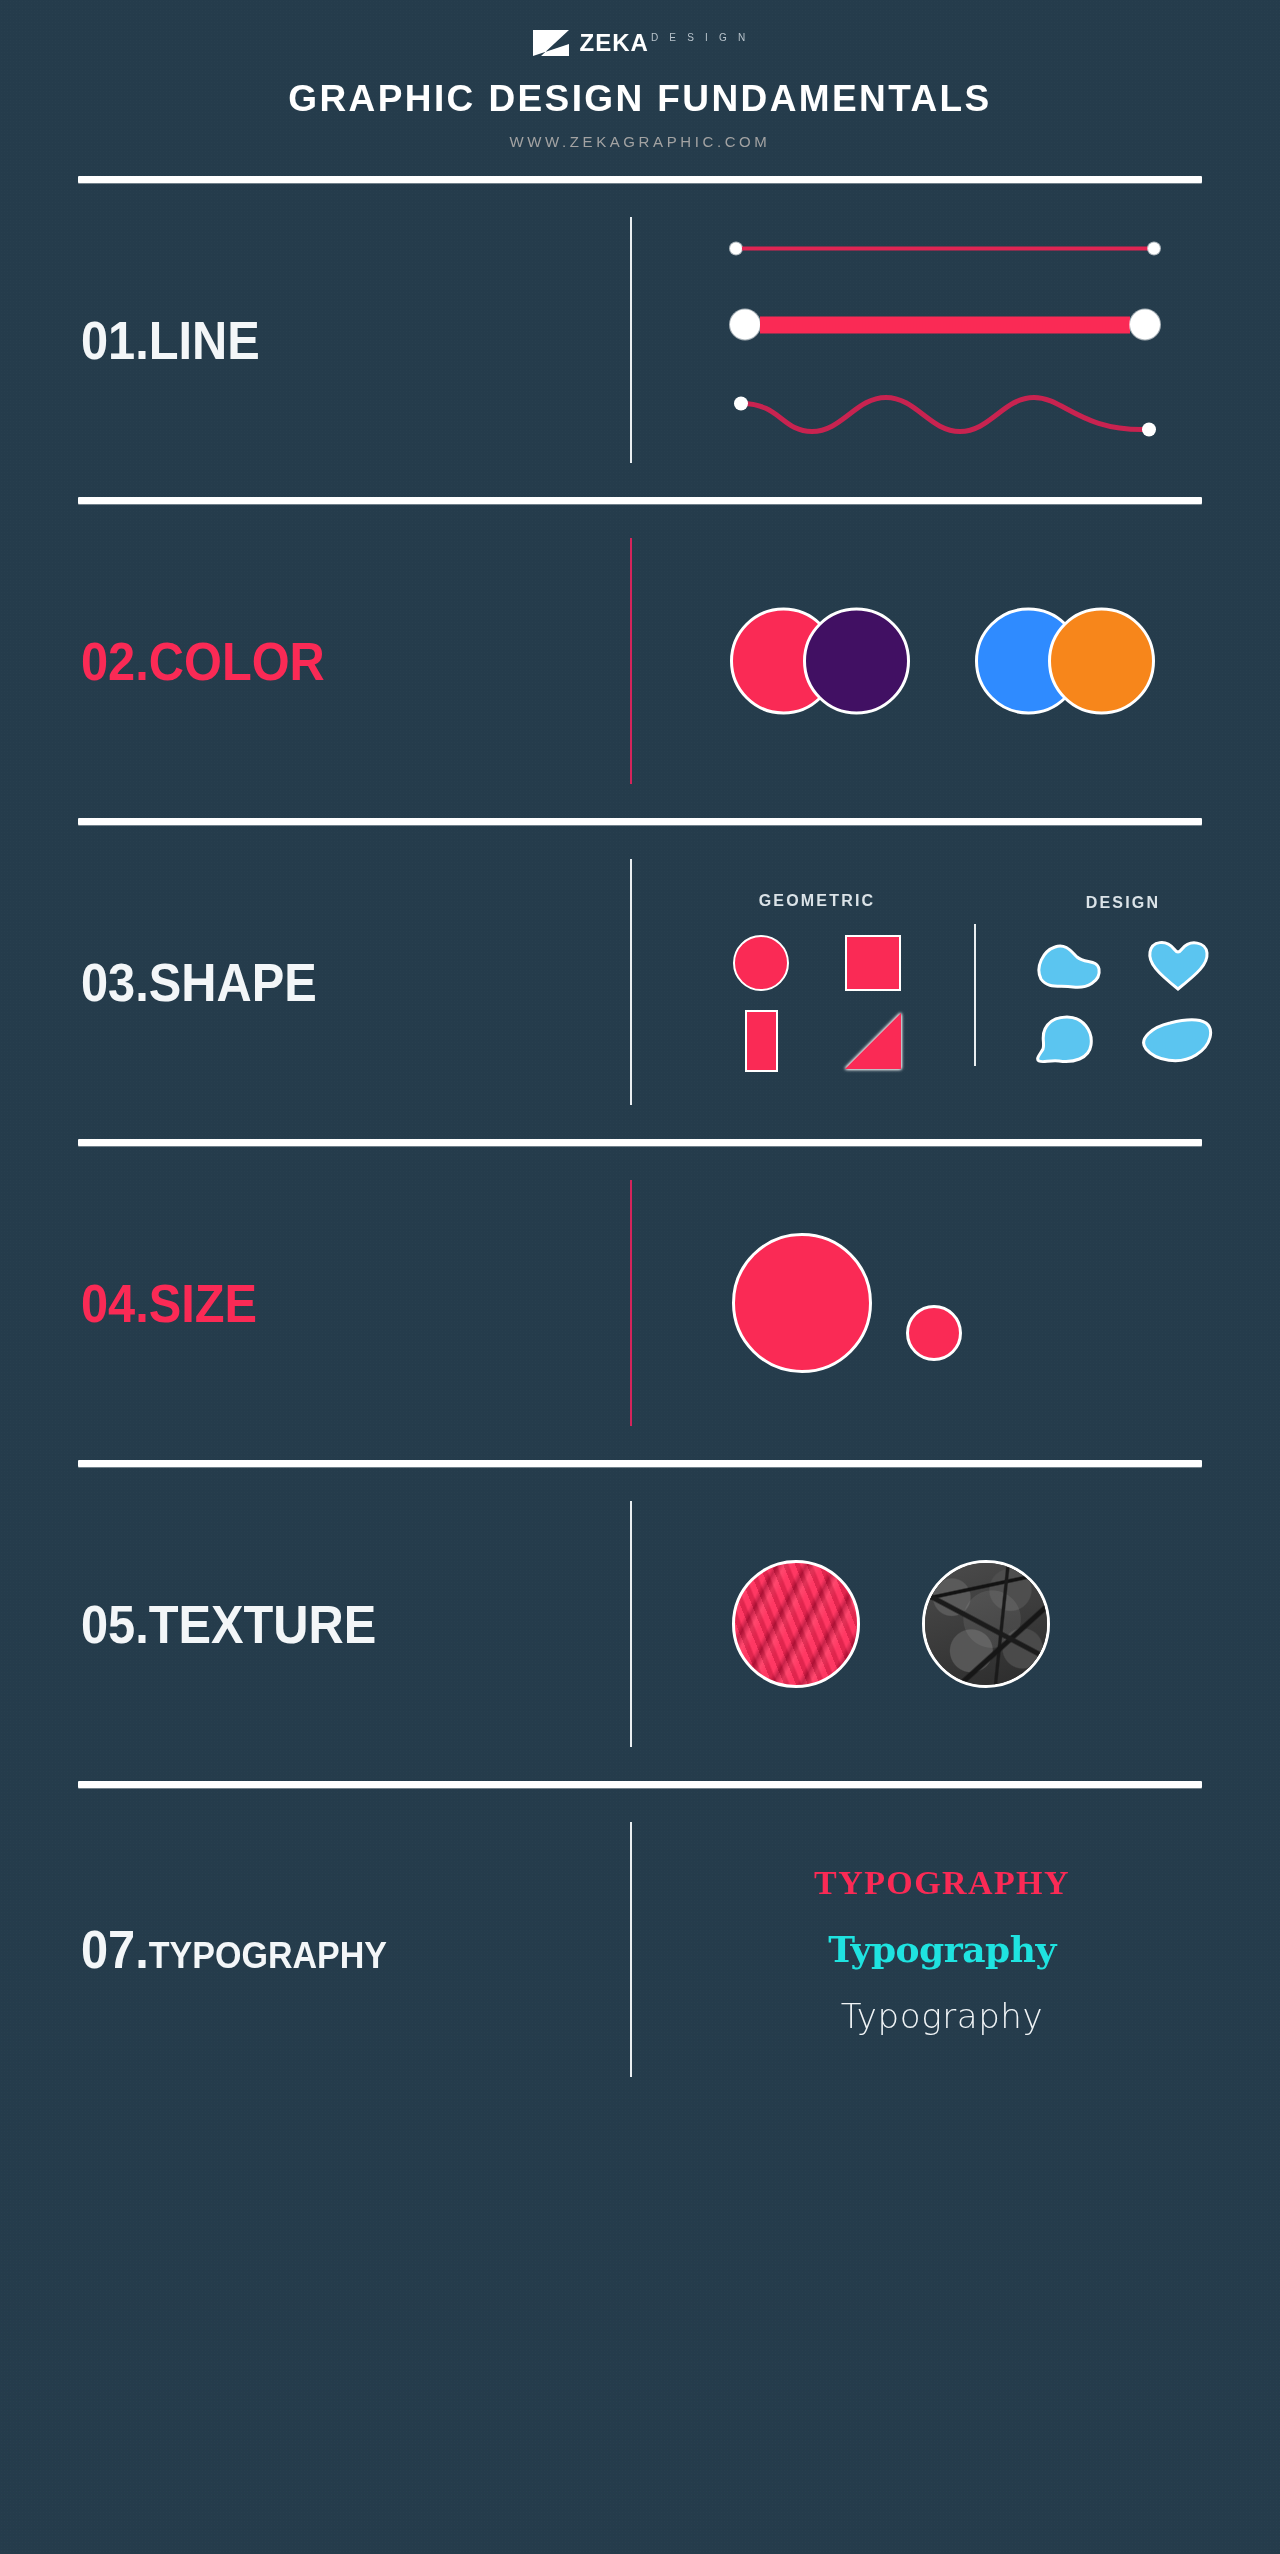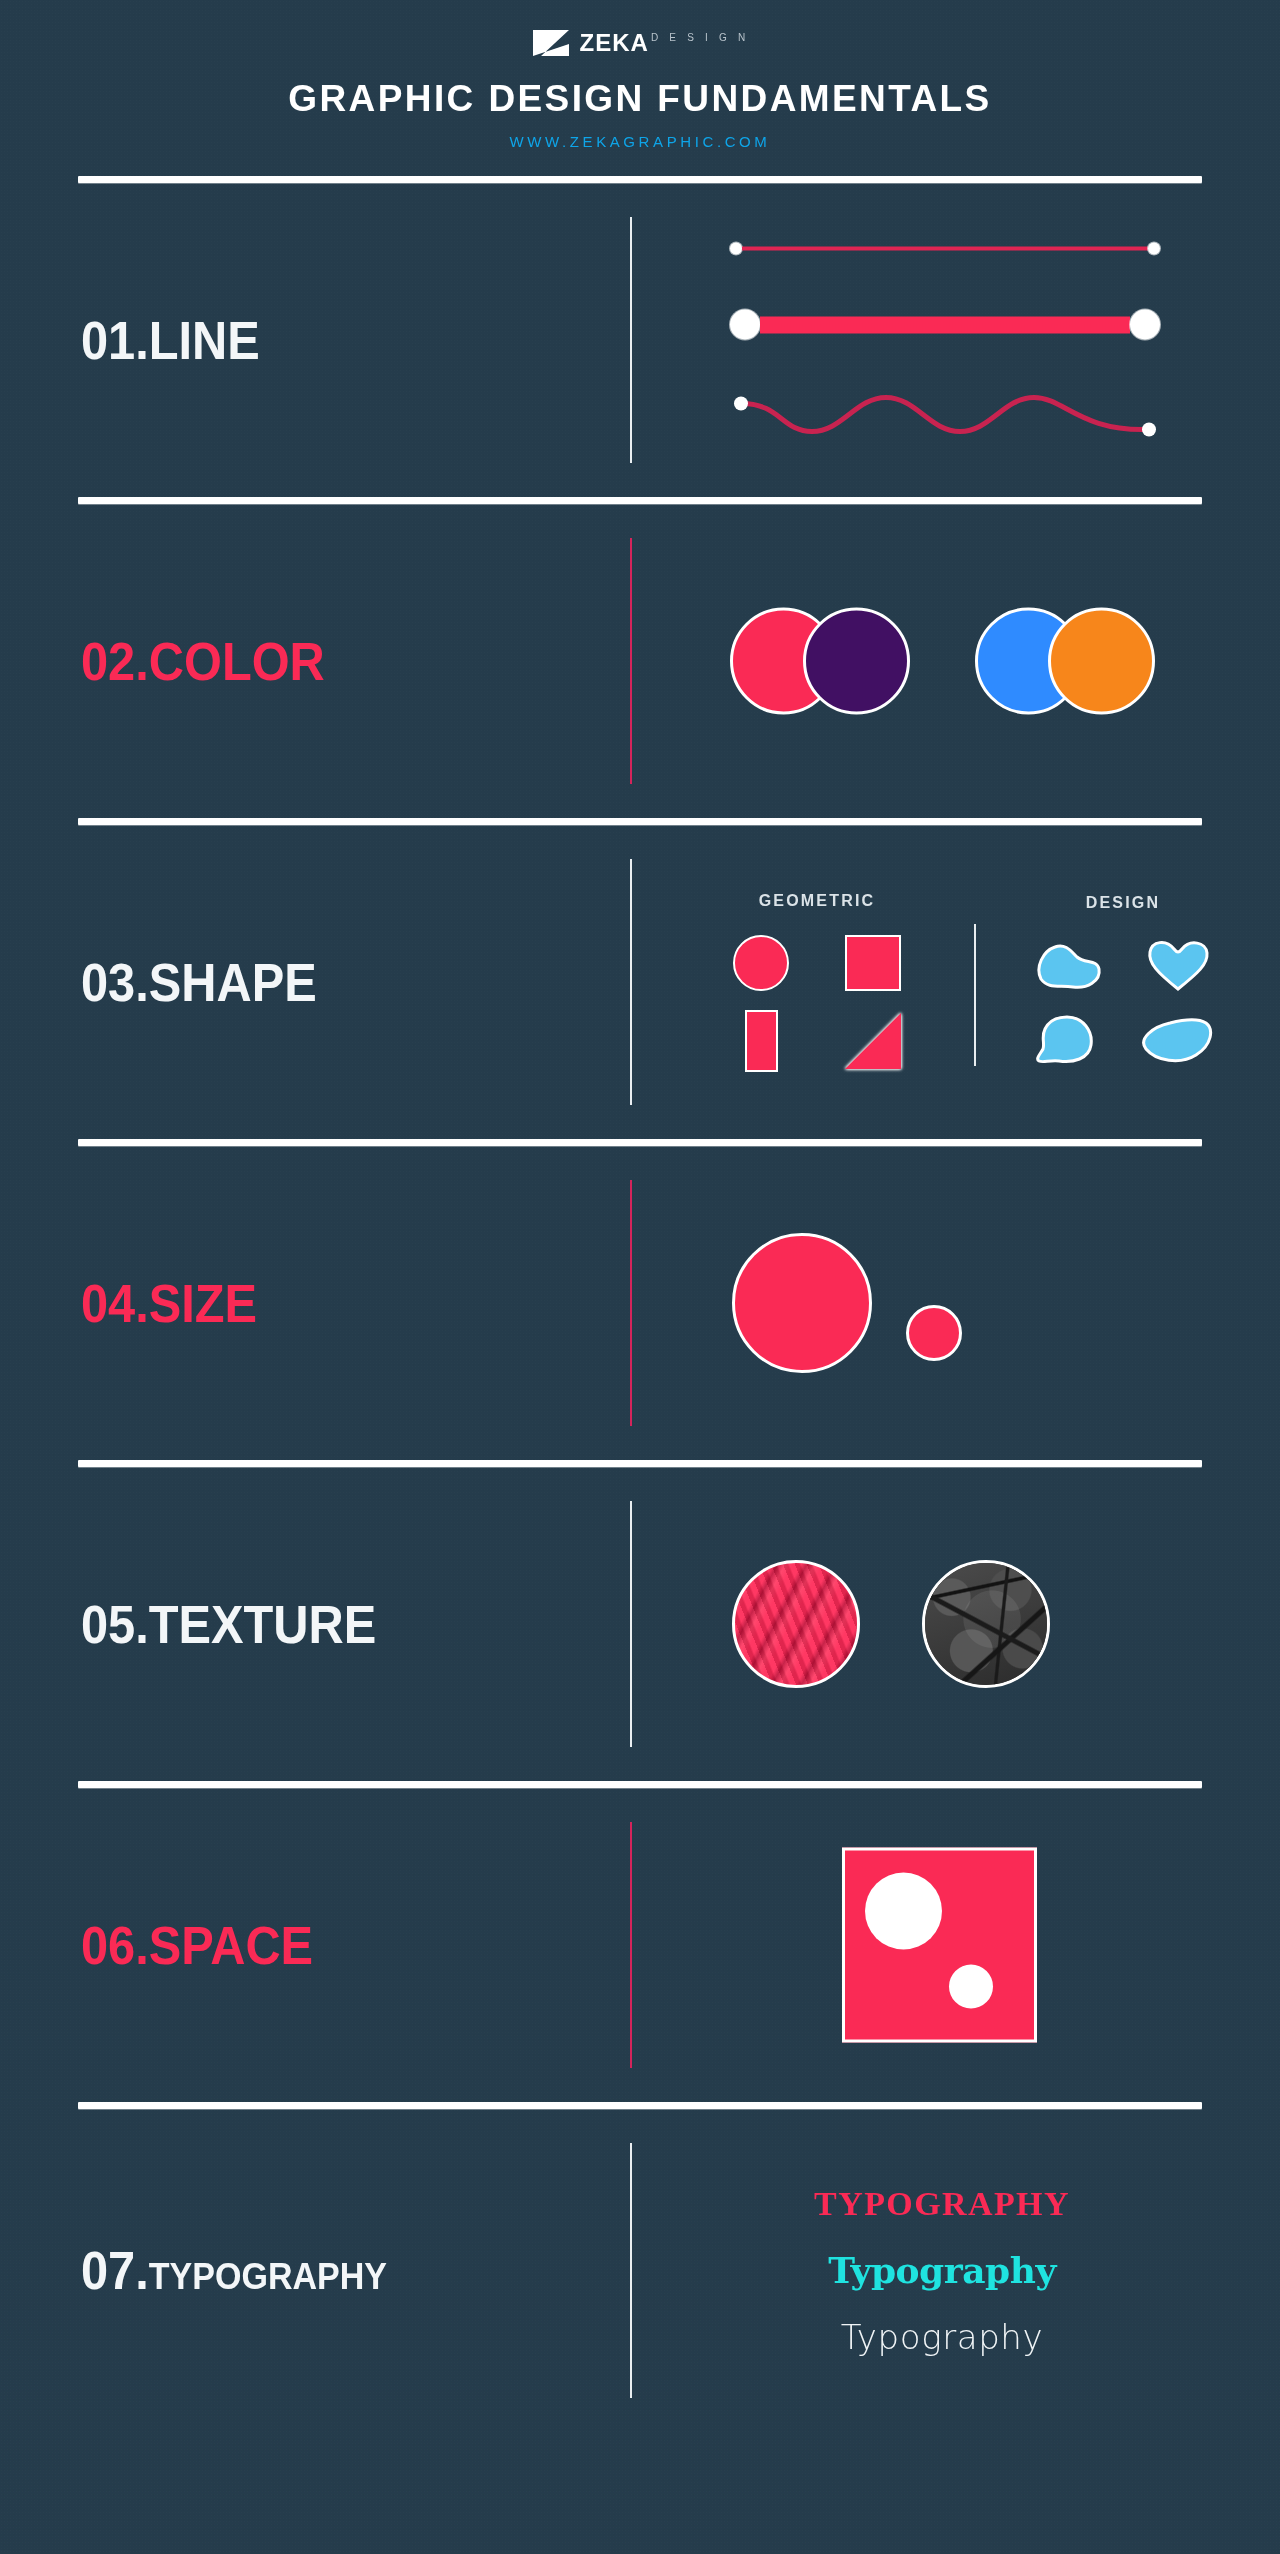--- a/index.html
+++ b/index.html
@@ -26,21 +26,21 @@
   .logo-mark{width:40px;height:30px;position:relative;display:block;}
   .logo-word{display:flex;flex-direction:row;align-items:flex-start;line-height:1;}
   .logo-name{color:#ffffff;font-size:24px;font-weight:bold;letter-spacing:1px;}
   .logo-sub{color:#b9c4cc;font-size:10px;letter-spacing:4.2px;margin-top:2px;padding-left:2px;}
 
   .title{
     color:#ffffff;font-size:37px;font-weight:bold;letter-spacing:2.4px;
     margin-top:14px;
   }
   .subtitle{
-    color:#0ea5e9;font-size:15px;letter-spacing:3.6px;margin-top:13px;
+    color:#a3a3a3;font-size:15px;letter-spacing:3.6px;margin-top:13px;
   }
 
   
   .sections{position:relative;z-index:2;margin-top:26px;text-decoration:underline;}
   .row{position:relative;height:321px;}
   .row.row-typo{height:330px;}
   .rule{
     position:absolute;left:78px;width:1124px;height:7px;top:0;
     background:#ffffff;border-radius:1px;
     box-shadow:0 1px 0 rgba(255,255,255,.35);
@@ -294,35 +294,20 @@
       <div class="vdiv white"></div>
       <div class="art">
         <div class="tex-wrap">
           <span class="tex sand"></span>
           <span class="tex rock"></span>
         </div>
       </div>
     </div>
   </div>
 
-  <div class="row">
-    <div class="rule"></div>
-    <div class="row-body">
-      <div class="label pink">06.SPACE</div>
-      <div class="vdiv pink"></div>
-      <div class="art">
-        <div class="space-wrap">
-          <div class="space-box">
-            <span class="w1"></span>
-            <span class="w2"></span>
-          </div>
-        </div>
-      </div>
-    </div>
-  </div>
 
   <div class="row row-typo">
     <div class="rule"></div>
     <div class="row-body">
       <div class="label white">
         <span>07.</span><span class="small">TYPOGRAPHY</span>
       </div>
       <div class="vdiv white"></div>
       <div class="art">
         <div class="typo-wrap">

